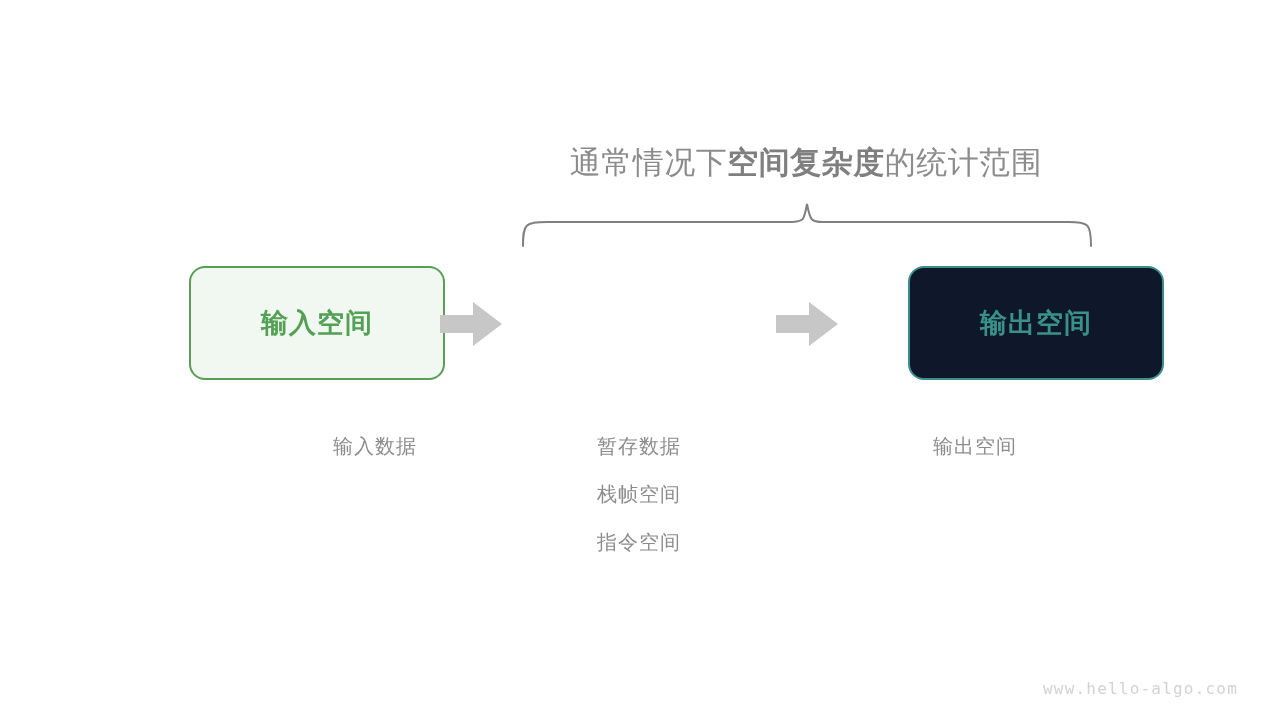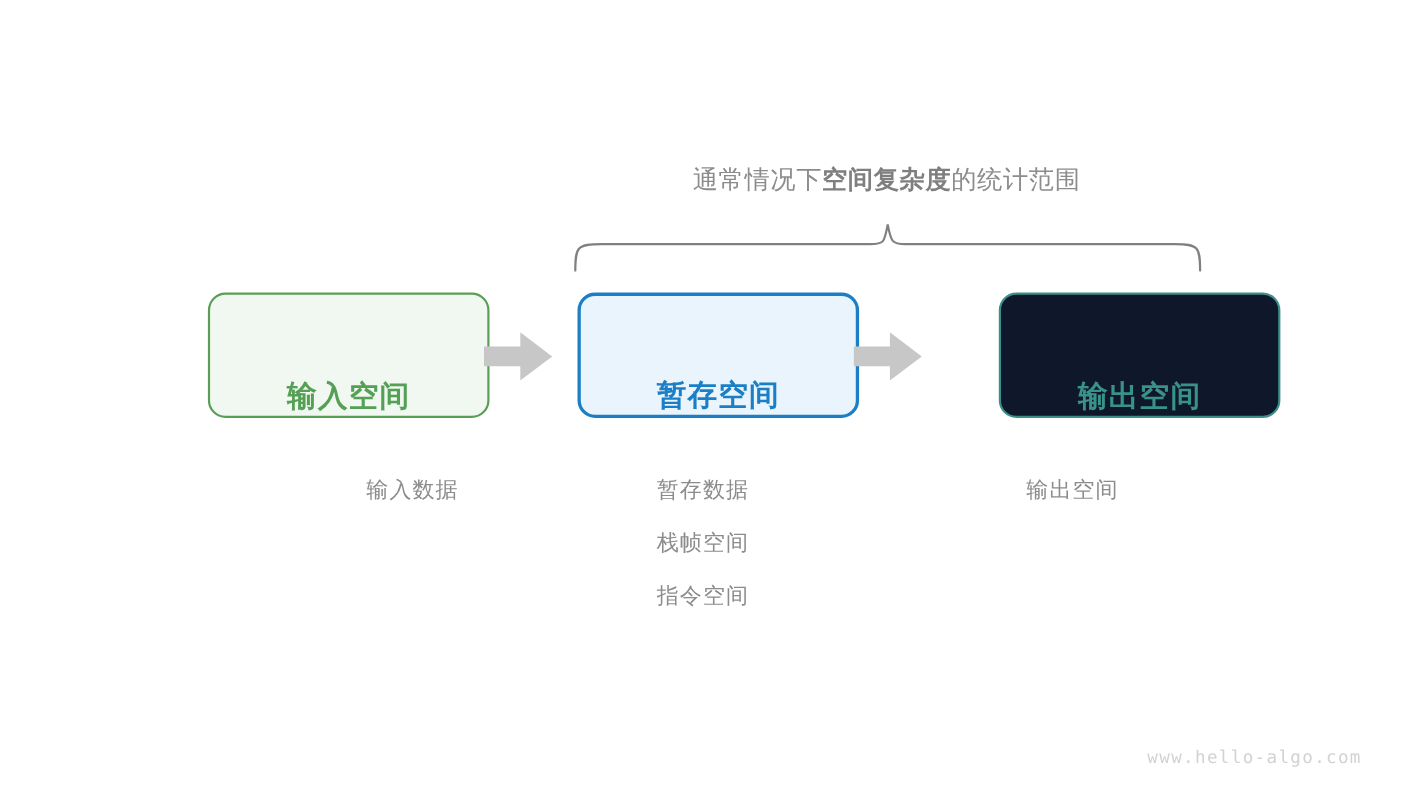--- a/index.html
+++ b/index.html
@@ -24,21 +24,21 @@
     height: 720px;
   }
 
   
   .scope-caption {
     position: absolute;
     left: 0;
     top: 146px;
     width: 1280px;
     text-align: center;
-    font-size: 23px;
+    font-size: 31px;
     line-height: 34px;
     color: #8c8c8c;
     letter-spacing: 0.5px;
     white-space: nowrap;
   }
   .scope-caption .shift {
     display: inline-block;
     transform: translateX(166px);
   }
   .scope-caption .em {
@@ -57,21 +57,21 @@
 
   
   .box {
     position: absolute;
     top: 266px;
     width: 256px;
     height: 114px;
     border-radius: 16px;
     box-sizing: border-box;
     display: flex;
-    align-items: flex-end;
+    align-items: center;
     justify-content: center;
     font-size: 27px;
     font-weight: bold;
     letter-spacing: 1px;
   }
   .box-input {
     left: 189px;
     background: #f1f8f1;
     border: 2px solid #5a9e56;
     color: #54a055;
@@ -143,23 +143,20 @@
   </svg>
 
   <div class="box box-input">
     <span>输入空间</span>
   </div>
 
   <svg class="arrow arrow-1" viewBox="0 0 62 44">
     <polygon points="0,13 33,13 33,0 62,22 33,44 33,31 0,31" fill="#c7c7c7"></polygon>
   </svg>
 
-  <div class="box box-temp">
-    <span>暂存空间</span>
-  </div>
 
   <svg class="arrow arrow-2" viewBox="0 0 62 44">
     <polygon points="0,13 33,13 33,0 62,22 33,44 33,31 0,31" fill="#c7c7c7"></polygon>
   </svg>
 
   <div class="box box-output">
     <span>输出空间</span>
   </div>
 
   <div class="col-captions col-input">

